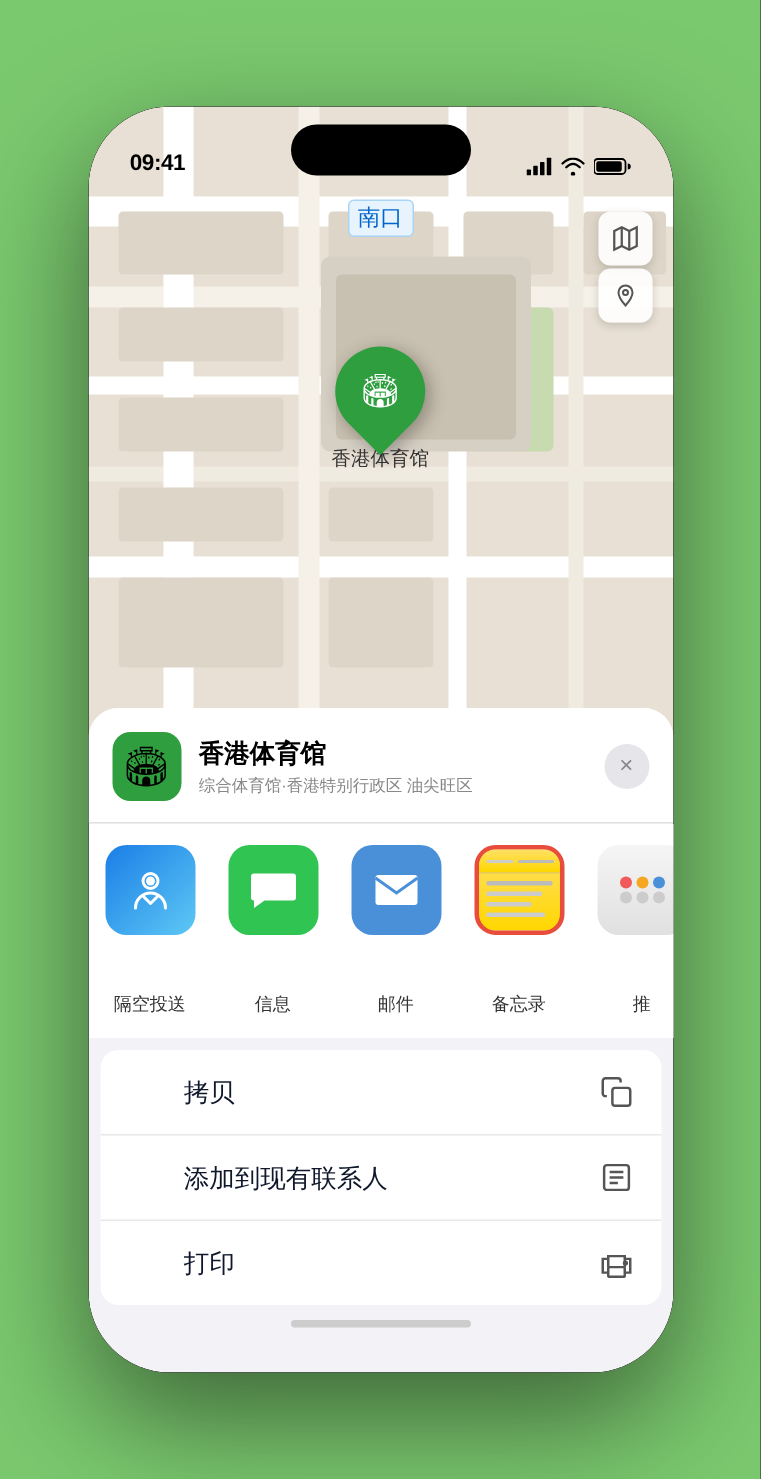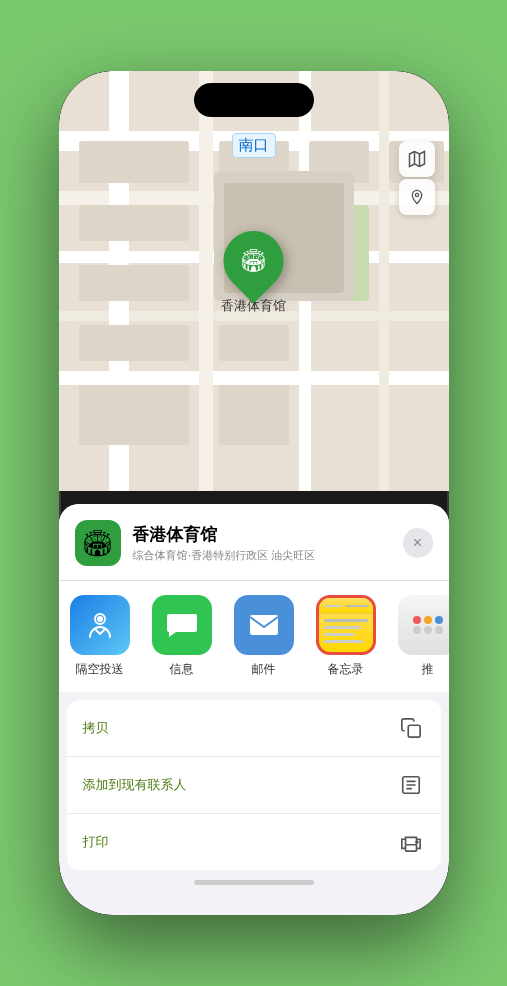--- a/index.html
+++ b/index.html
@@ -302,20 +302,21 @@
     .more-dot {
       width: 8px;
       height: 8px;
       border-radius: 50%;
     }
 
     .share-app-label {
       font-size: 12px;
       color: #333;
       text-align: center;
+      margin-top: 32px;
     }
 
     
     .action-rows {
       margin-top: 8px;
       background: #fff;
       border-radius: 12px;
       margin-left: 8px;
       margin-right: 8px;
       overflow: hidden;
@@ -327,22 +328,23 @@
       justify-content: space-between;
       padding: 14px 16px;
       border-bottom: 0.5px solid #e8e8e8;
     }
 
     .action-row:last-child {
       border-bottom: none;
     }
 
     .action-row-label {
-      font-size: 13px;
-      color: #4d7c0f;
+      font-size: 17px;
+      color: #0f172a;
+      margin-left: 40px;
     }
 
     .action-row-icon {
       width: 28px;
       height: 28px;
       display: flex;
       align-items: center;
       justify-content: center;
       color: #333;
     }
@@ -403,20 +405,44 @@
         </div>
         <div class="map-control-btn">
           <svg width="16" height="16" viewBox="0 0 24 24" fill="none" stroke="#555" stroke-width="2">
             <path d="M12 2C8.13 2 5 5.13 5 9c0 5.25 7 13 7 13s7-7.75 7-13c0-3.87-3.13-7-7-7z"></path>
             <circle cx="12" cy="9" r="2.5"></circle>
           </svg>
         </div>
       </div>
     </div>
 
+    <div class="status-bar">
+      <div class="status-time">09:41</div>
+      <div class="status-icons">
+
+        <svg width="17" height="12" viewBox="0 0 17 12">
+          <rect x="0" y="8" width="3" height="4" rx="0.5" fill="#000"></rect>
+          <rect x="4.5" y="5.5" width="3" height="6.5" rx="0.5" fill="#000"></rect>
+          <rect x="9" y="3" width="3" height="9" rx="0.5" fill="#000"></rect>
+          <rect x="13.5" y="0" width="3" height="12" rx="0.5" fill="#000"></rect>
+        </svg>
+
+        <svg width="16" height="12" viewBox="0 0 16 12">
+          <path d="M8 9.5a1.5 1.5 0 1 1 0 3 1.5 1.5 0 0 1 0-3z" fill="#000"></path>
+          <path d="M3.5 6.5C5 5 6.4 4.2 8 4.2s3 .8 4.5 2.3" stroke="#000" stroke-width="1.5" fill="none" stroke-linecap="round"></path>
+          <path d="M1 4C3.2 1.8 5.5.7 8 .7s4.8 1.1 7 3.3" stroke="#000" stroke-width="1.5" fill="none" stroke-linecap="round"></path>
+        </svg>
+
+        <svg width="25" height="12" viewBox="0 0 25 12">
+          <rect x="0" y="1" width="21" height="10" rx="2.5" stroke="#000" stroke-width="1.2" fill="none"></rect>
+          <rect x="1.5" y="2.5" width="17" height="7" rx="1.5" fill="#000"></rect>
+          <path d="M22.5 4v4a2 2 0 0 0 0-4z" fill="#000"></path>
+        </svg>
+      </div>
+    </div>
 
     <div class="dynamic-island"></div>
 
     <div class="bottom-sheet">
 
       <div class="place-header">
         <div class="place-icon">
           <span style="transform:rotate(0deg); font-size:26px;">🏟</span>
         </div>
         <div class="place-info">

